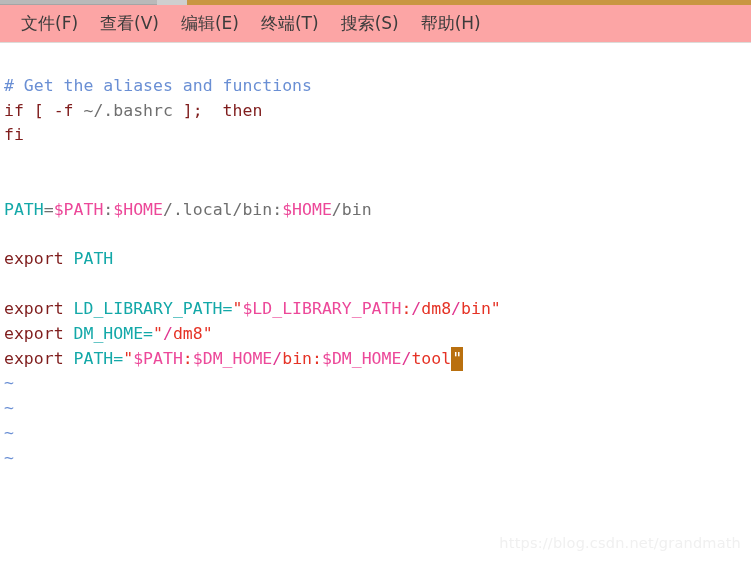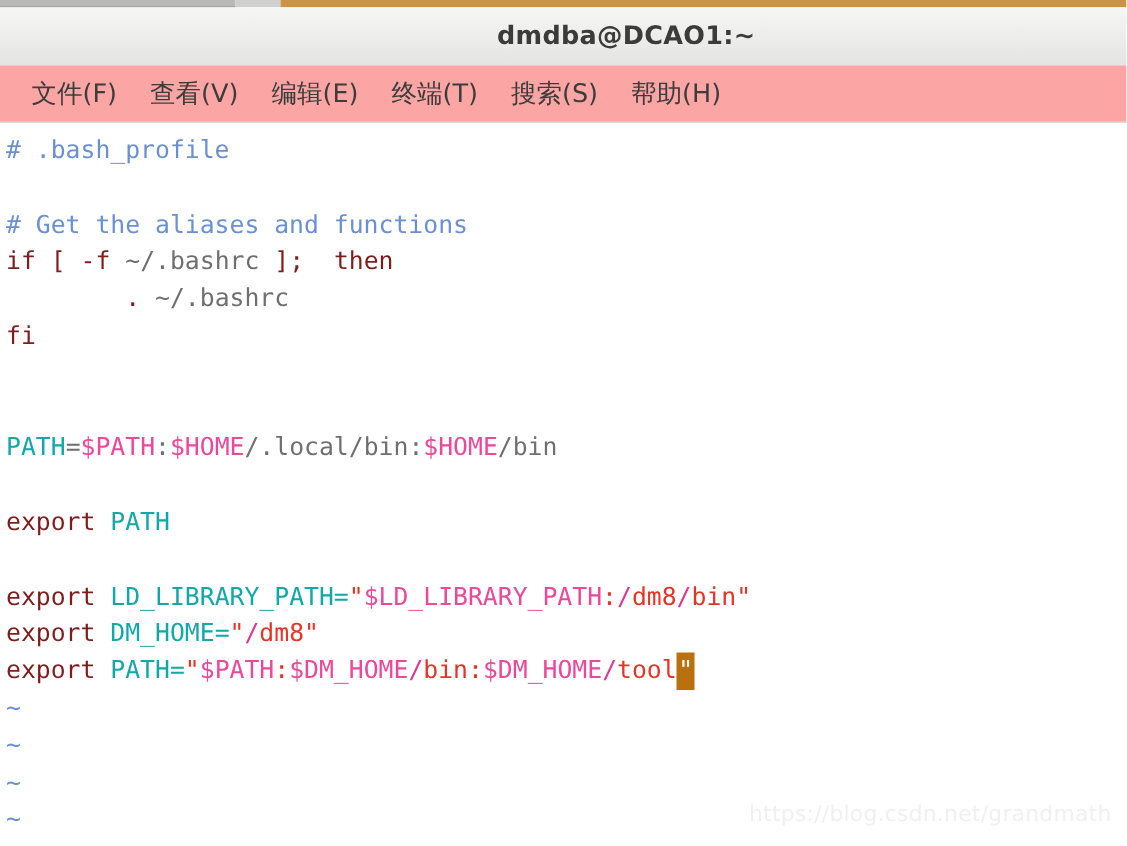--- a/index.html
+++ b/index.html
@@ -146,44 +146,39 @@
 <body>
 
 <div class="top-strip">
   <div class="seg-gray"></div>
   <div class="seg-gray2"></div>
   <div class="seg-orange"></div>
 </div>
 
 <div class="window">
 
-  <div class="titlebar">
-    <span class="title-text">dmdba@DCAO1:~</span>
-  </div>
 
   <div class="menubar">
     <div class="menu-item">文件(F)</div>
     <div class="menu-item">查看(V)</div>
     <div class="menu-item">编辑(E)</div>
     <div class="menu-item">终端(T)</div>
     <div class="menu-item">搜索(S)</div>
     <div class="menu-item">帮助(H)</div>
   </div>
 
   <div class="terminal">
 
-    <div class="term-line"><span class="c-comment">#</span><span class="c-comment"> .bash_profile</span></div>
 
     <div class="term-line"> </div>
 
     <div class="term-line"><span class="c-comment">#</span><span class="c-comment"> Get the aliases and functions</span></div>
 
     <div class="term-line"><span class="c-keyword">if</span><span class="c-plain"> </span><span class="c-keyword">[</span><span class="c-plain"> </span><span class="c-keyword">-f</span><span class="c-plain"> </span><span class="c-plain">~/.bashrc</span><span class="c-plain"> </span><span class="c-keyword">]</span><span class="c-keyword">;</span><span class="c-plain">  </span><span class="c-keyword">then</span></div>
 
-    <div class="term-line"><span class="c-plain">        </span><span class="c-keyword">.</span><span class="c-plain"> </span><span class="c-plain">~/.bashrc</span></div>
 
     <div class="term-line"><span class="c-keyword">fi</span></div>
 
     <div class="term-line"> </div>
 
 
     <div class="term-line"> </div>
 
     <div class="term-line"><span class="c-var-def">PATH</span><span class="c-op">=</span><span class="c-var-ref">$PATH</span><span class="c-plain">:</span><span class="c-var-ref">$HOME</span><span class="c-plain">/.local/bin</span><span class="c-plain">:</span><span class="c-var-ref">$HOME</span><span class="c-plain">/bin</span></div>
 

